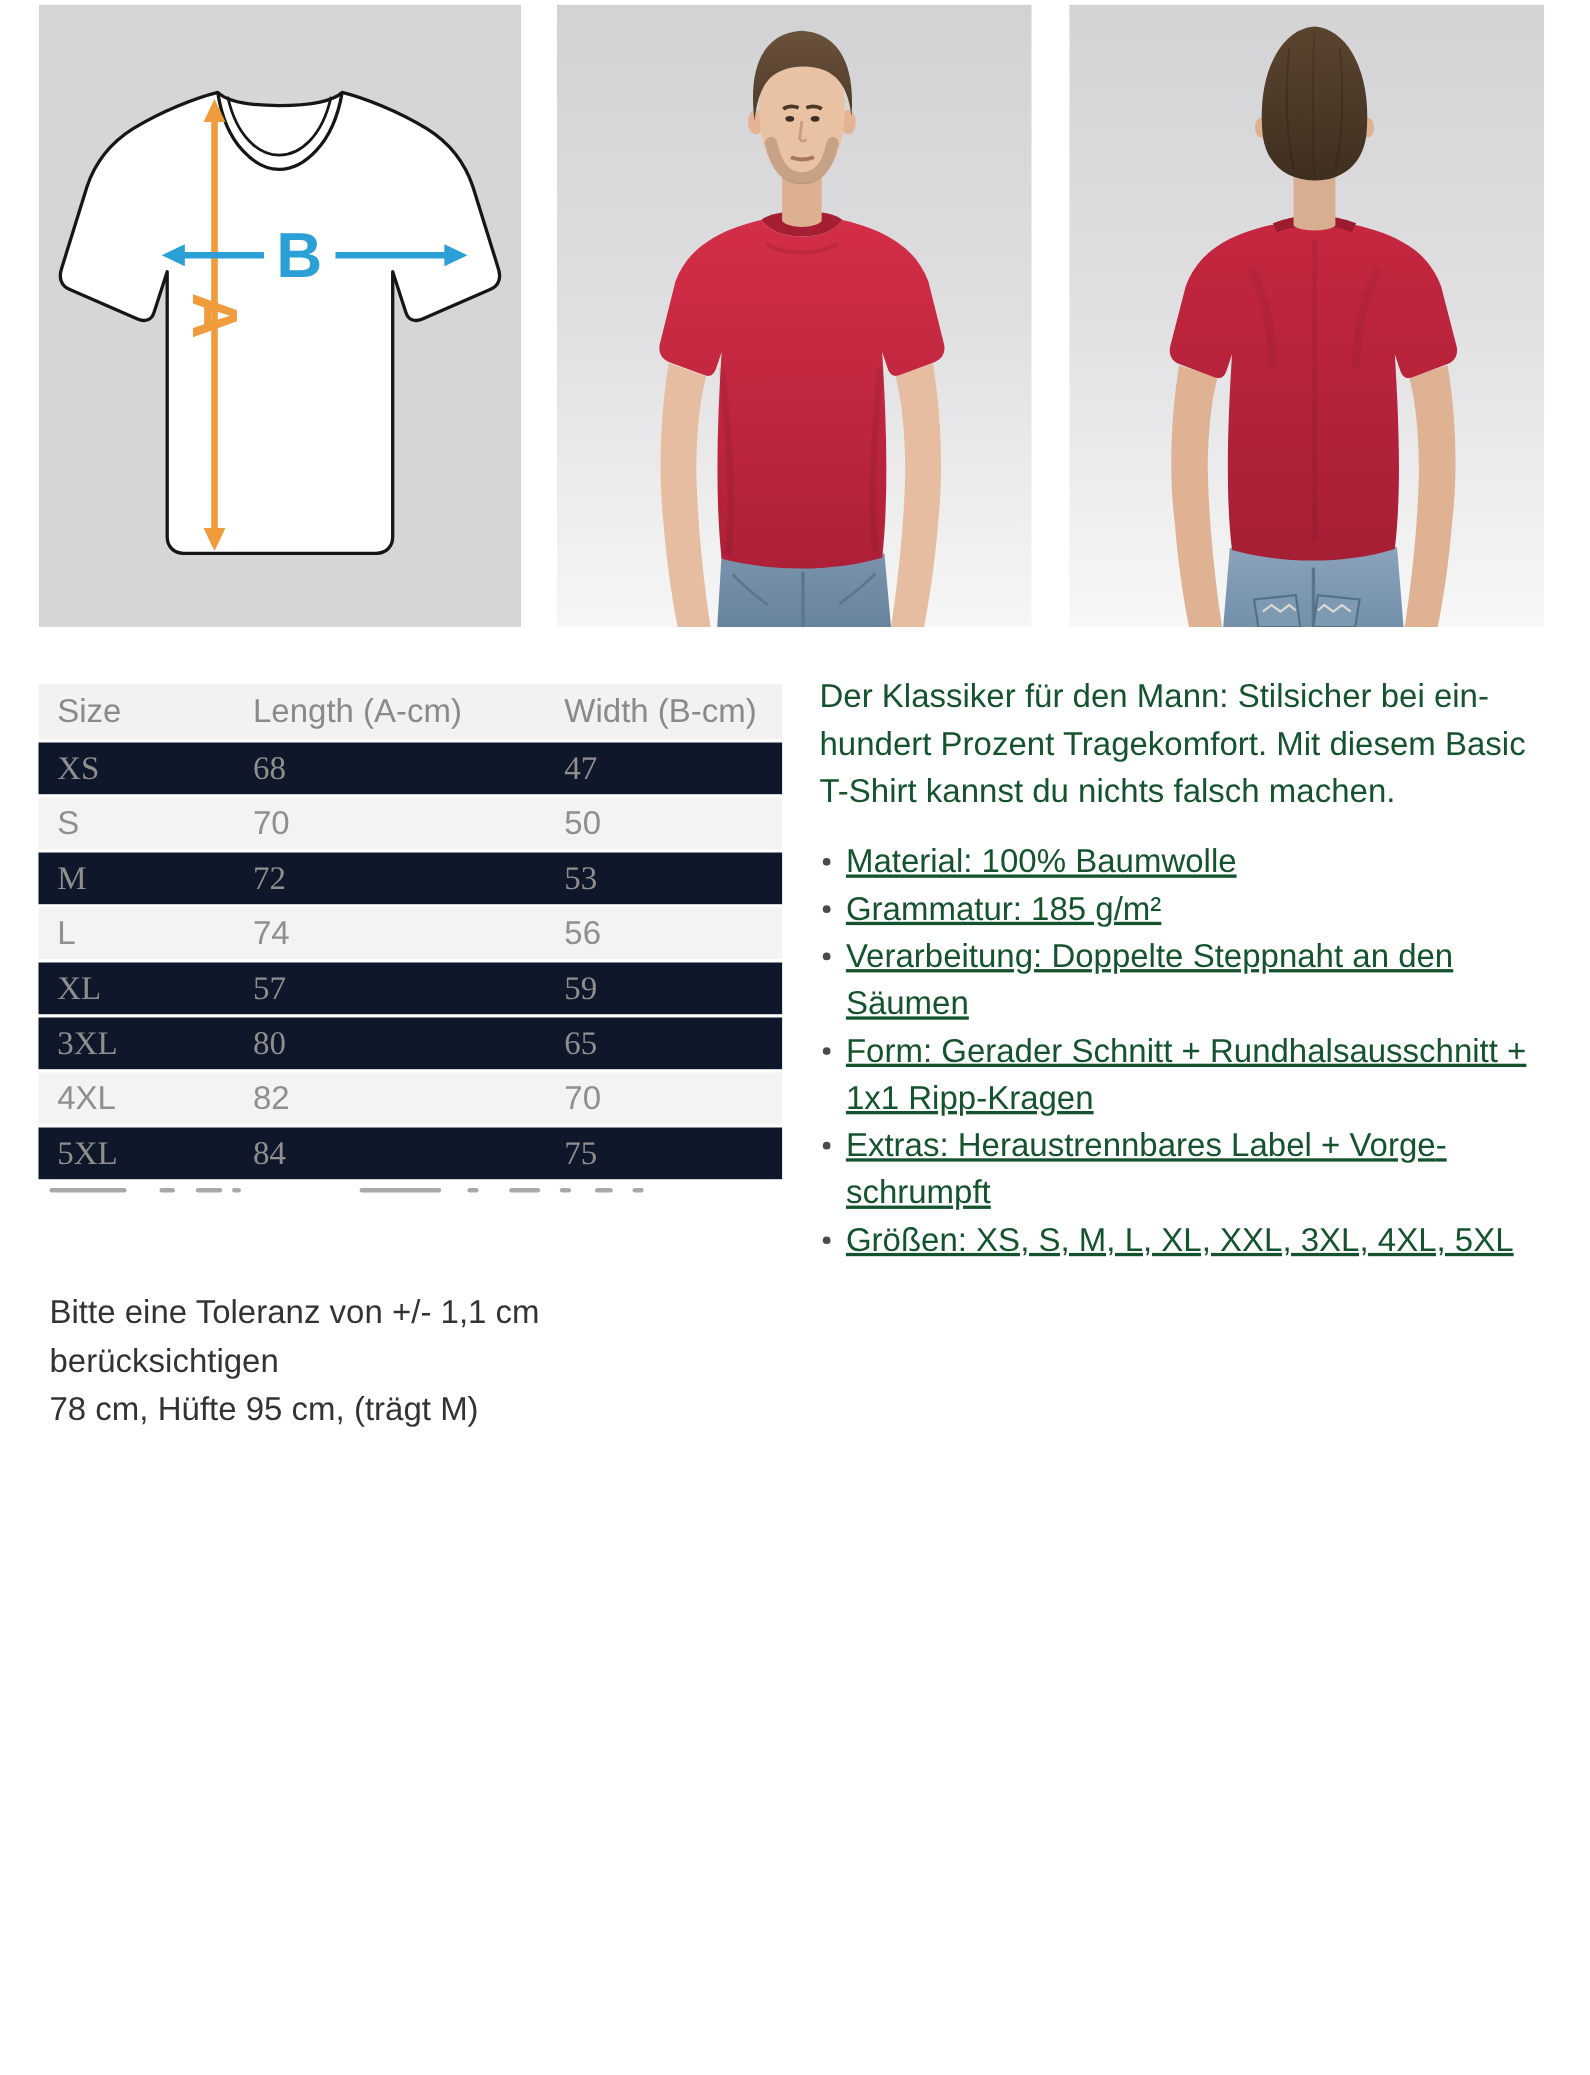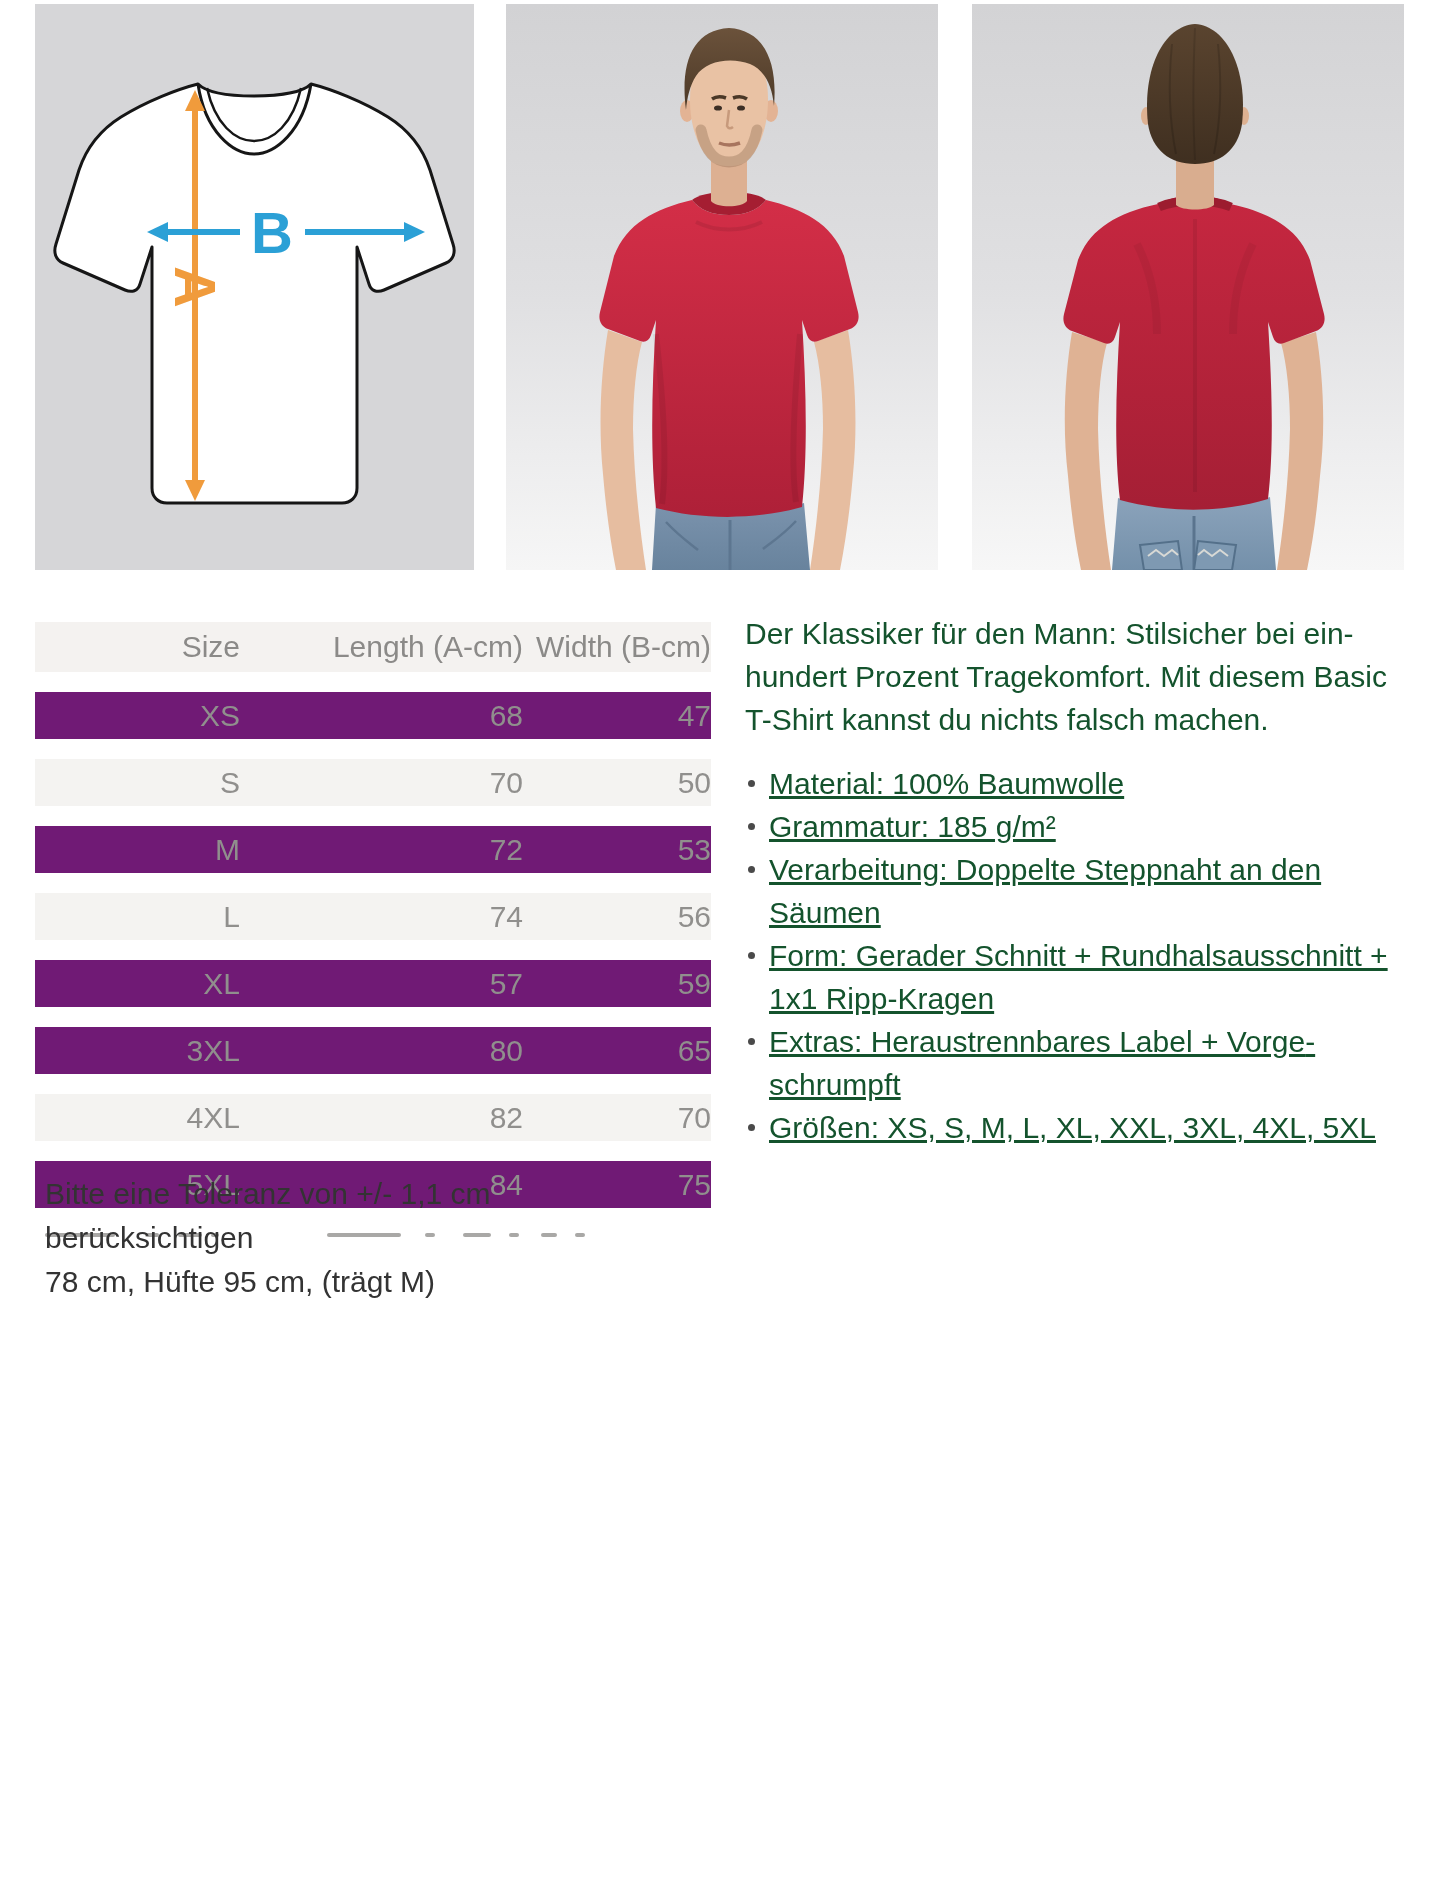--- a/index.html
+++ b/index.html
@@ -11,25 +11,25 @@
   .img-block{position:absolute;top:4px;height:566px;overflow:hidden;}
   #diagram-block{left:35px;width:439px;}
   #front-block{left:506px;width:432px;}
   #back-block{left:972px;width:432px;}
   .img-block svg{display:block;}
 
   
   .size-table{position:absolute;left:35px;top:622px;width:676px;font-size:30px;}
   .t-row{
     display:grid;grid-template-columns:178px 283px 1fr;
-    padding-left:27px;box-sizing:border-box;margin-bottom:20px;text-align:right;
+    padding-left:17px;box-sizing:border-box;margin-bottom:3px;
   }
   .t-head{height:50px;line-height:50px;background:#f4f2f0;color:#8b8a88;}
   .t-data{height:47px;line-height:47px;color:#908f8d;}
-  .r-dark{background:#701a75;}
+  .r-dark{background:#0f172a;font-family:Liberation Serif, serif;}
   .r-light{background:#f4f3f1;}
   .t-cutoff{position:relative;height:14px;}
   .t-cutoff .dash{position:absolute;top:5px;height:4px;background:#a9a8a6;border-radius:2px;}
 
   
   .description{position:absolute;left:745px;top:612px;width:668px;
     font-size:30px;line-height:43px;color:#14532d;}
   .description p{margin:0;}
   .description ul{list-style:none;margin:21px 0 0 0;padding:0;text-decoration:underline;}
   .description li{position:relative;padding-left:24px;margin:0;}

